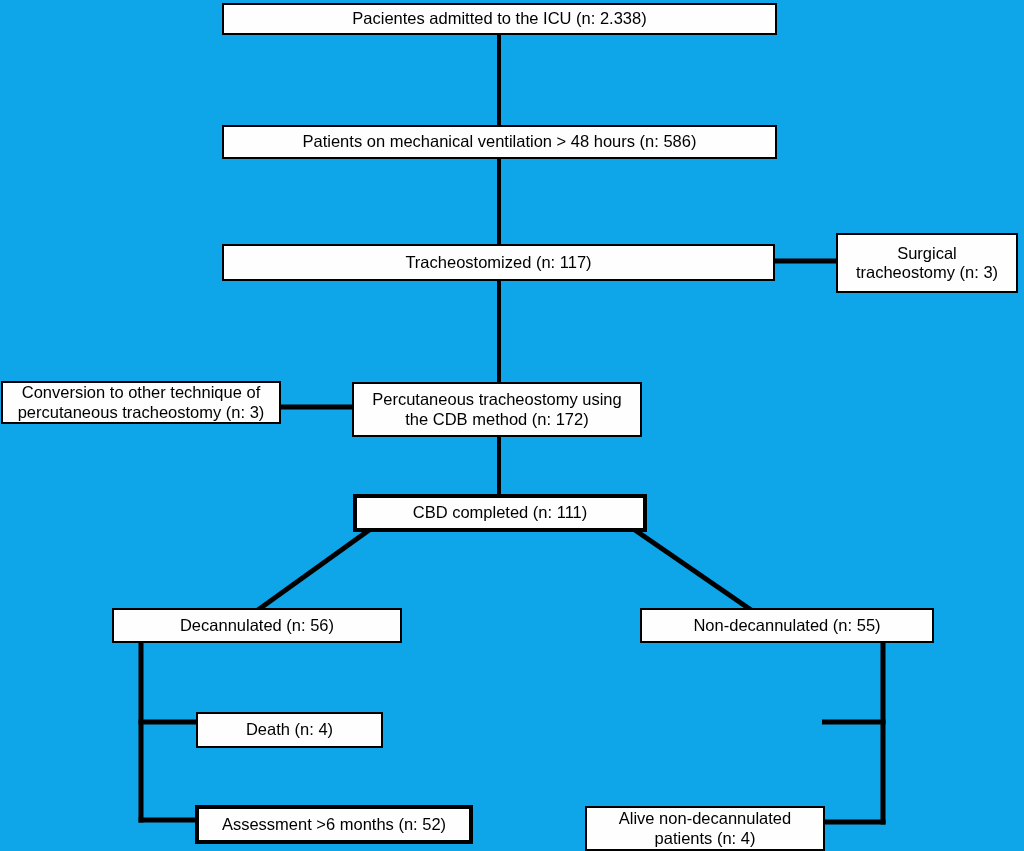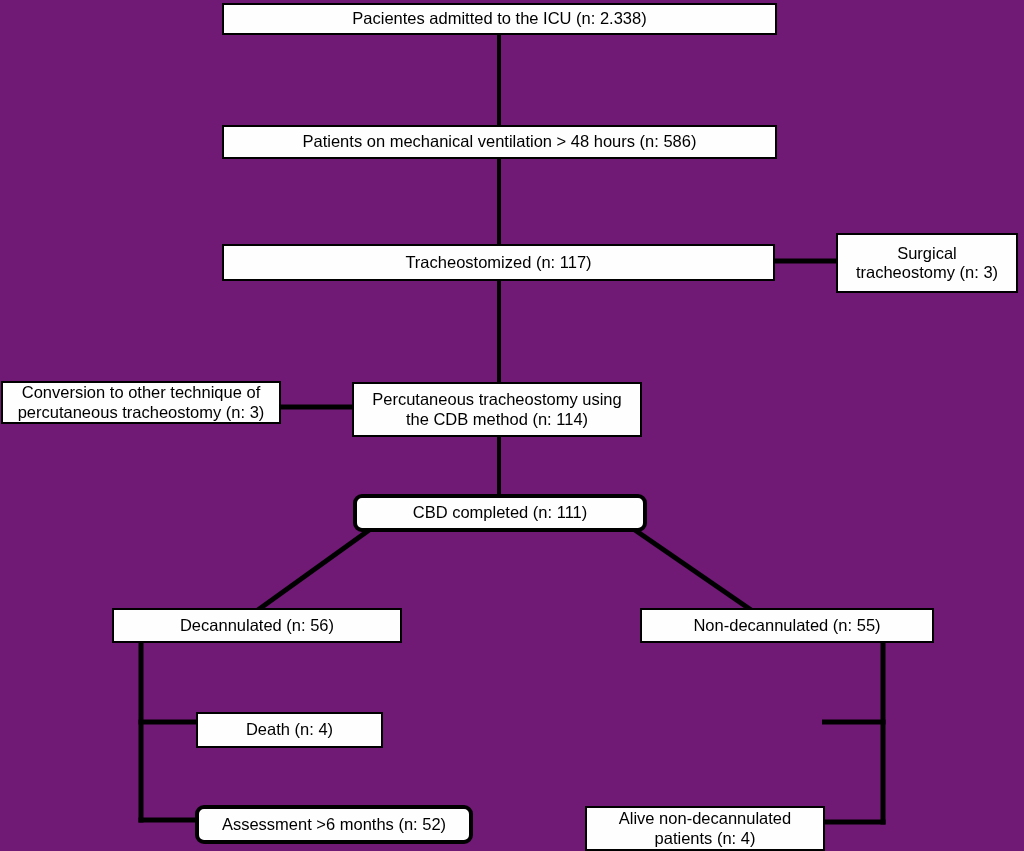--- a/index.html
+++ b/index.html
@@ -4,21 +4,21 @@
 <style>
   html, body {
     margin: 0;
     padding: 0;
     background: #ffffff;
   }
   .stage {
     position: relative;
     width: 1024px;
     height: 851px;
-    background: #701a75;
+    background: #0ea5e9;
     font-family: "Liberation Sans", "DejaVu Sans", sans-serif;
     color: #000;
     overflow: hidden;
   }
   .connectors {
     position: absolute;
     left: 0;
     top: 0;
     z-index: 1;
   }
@@ -33,21 +33,21 @@
     display: flex;
     align-items: center;
     justify-content: center;
     text-align: center;
     font-size: 16.5px;
     line-height: 1.18;
     white-space: pre-line;
     z-index: 2;
     padding: 1px 4px;
   }
-  .node.bold { border-width: 4px; border-radius: 9px; }
+  .node.bold { border-width: 4px; }
 
   .n-icu        { left: 222px; top: 3px;   width: 555px; height: 32px; }
   .n-mv         { left: 222px; top: 125px; width: 555px; height: 34px; }
   .n-trach      { left: 222px; top: 244px; width: 553px; height: 37px; }
   .n-surgical   { left: 836px; top: 233px; width: 182px; height: 60px; }
   .n-conversion { left: 1px;   top: 381px; width: 280px; height: 43px; }
   .n-cdb        { left: 352px; top: 382px; width: 290px; height: 55px; }
   .n-cbd        { left: 353px; top: 494px; width: 294px; height: 38px; }
   .n-decann     { left: 112px; top: 608px; width: 290px; height: 35px; }
   .n-nondecann  { left: 608px; top: 608px; width: 294px; height: 35px; margin-left: 32px; }
@@ -84,21 +84,21 @@
 
   <div class="node n-trach">Tracheostomized (n: 117)</div>
 
   <div class="node n-surgical">Surgical
 tracheostomy (n: 3)</div>
 
   <div class="node n-conversion">Conversion to other technique of
 percutaneous tracheostomy (n: 3)</div>
 
   <div class="node n-cdb">Percutaneous tracheostomy using
-the CDB method (n: 114)</div>
+the CDB method (n: 172)</div>
 
   <div class="node bold n-cbd">CBD completed (n: 111)</div>
 
   <div class="node n-decann">Decannulated (n: 56)</div>
 
   <div class="node n-nondecann">Non-decannulated (n: 55)</div>
 
   <div class="node n-death4">Death (n: 4)</div>
 
 

